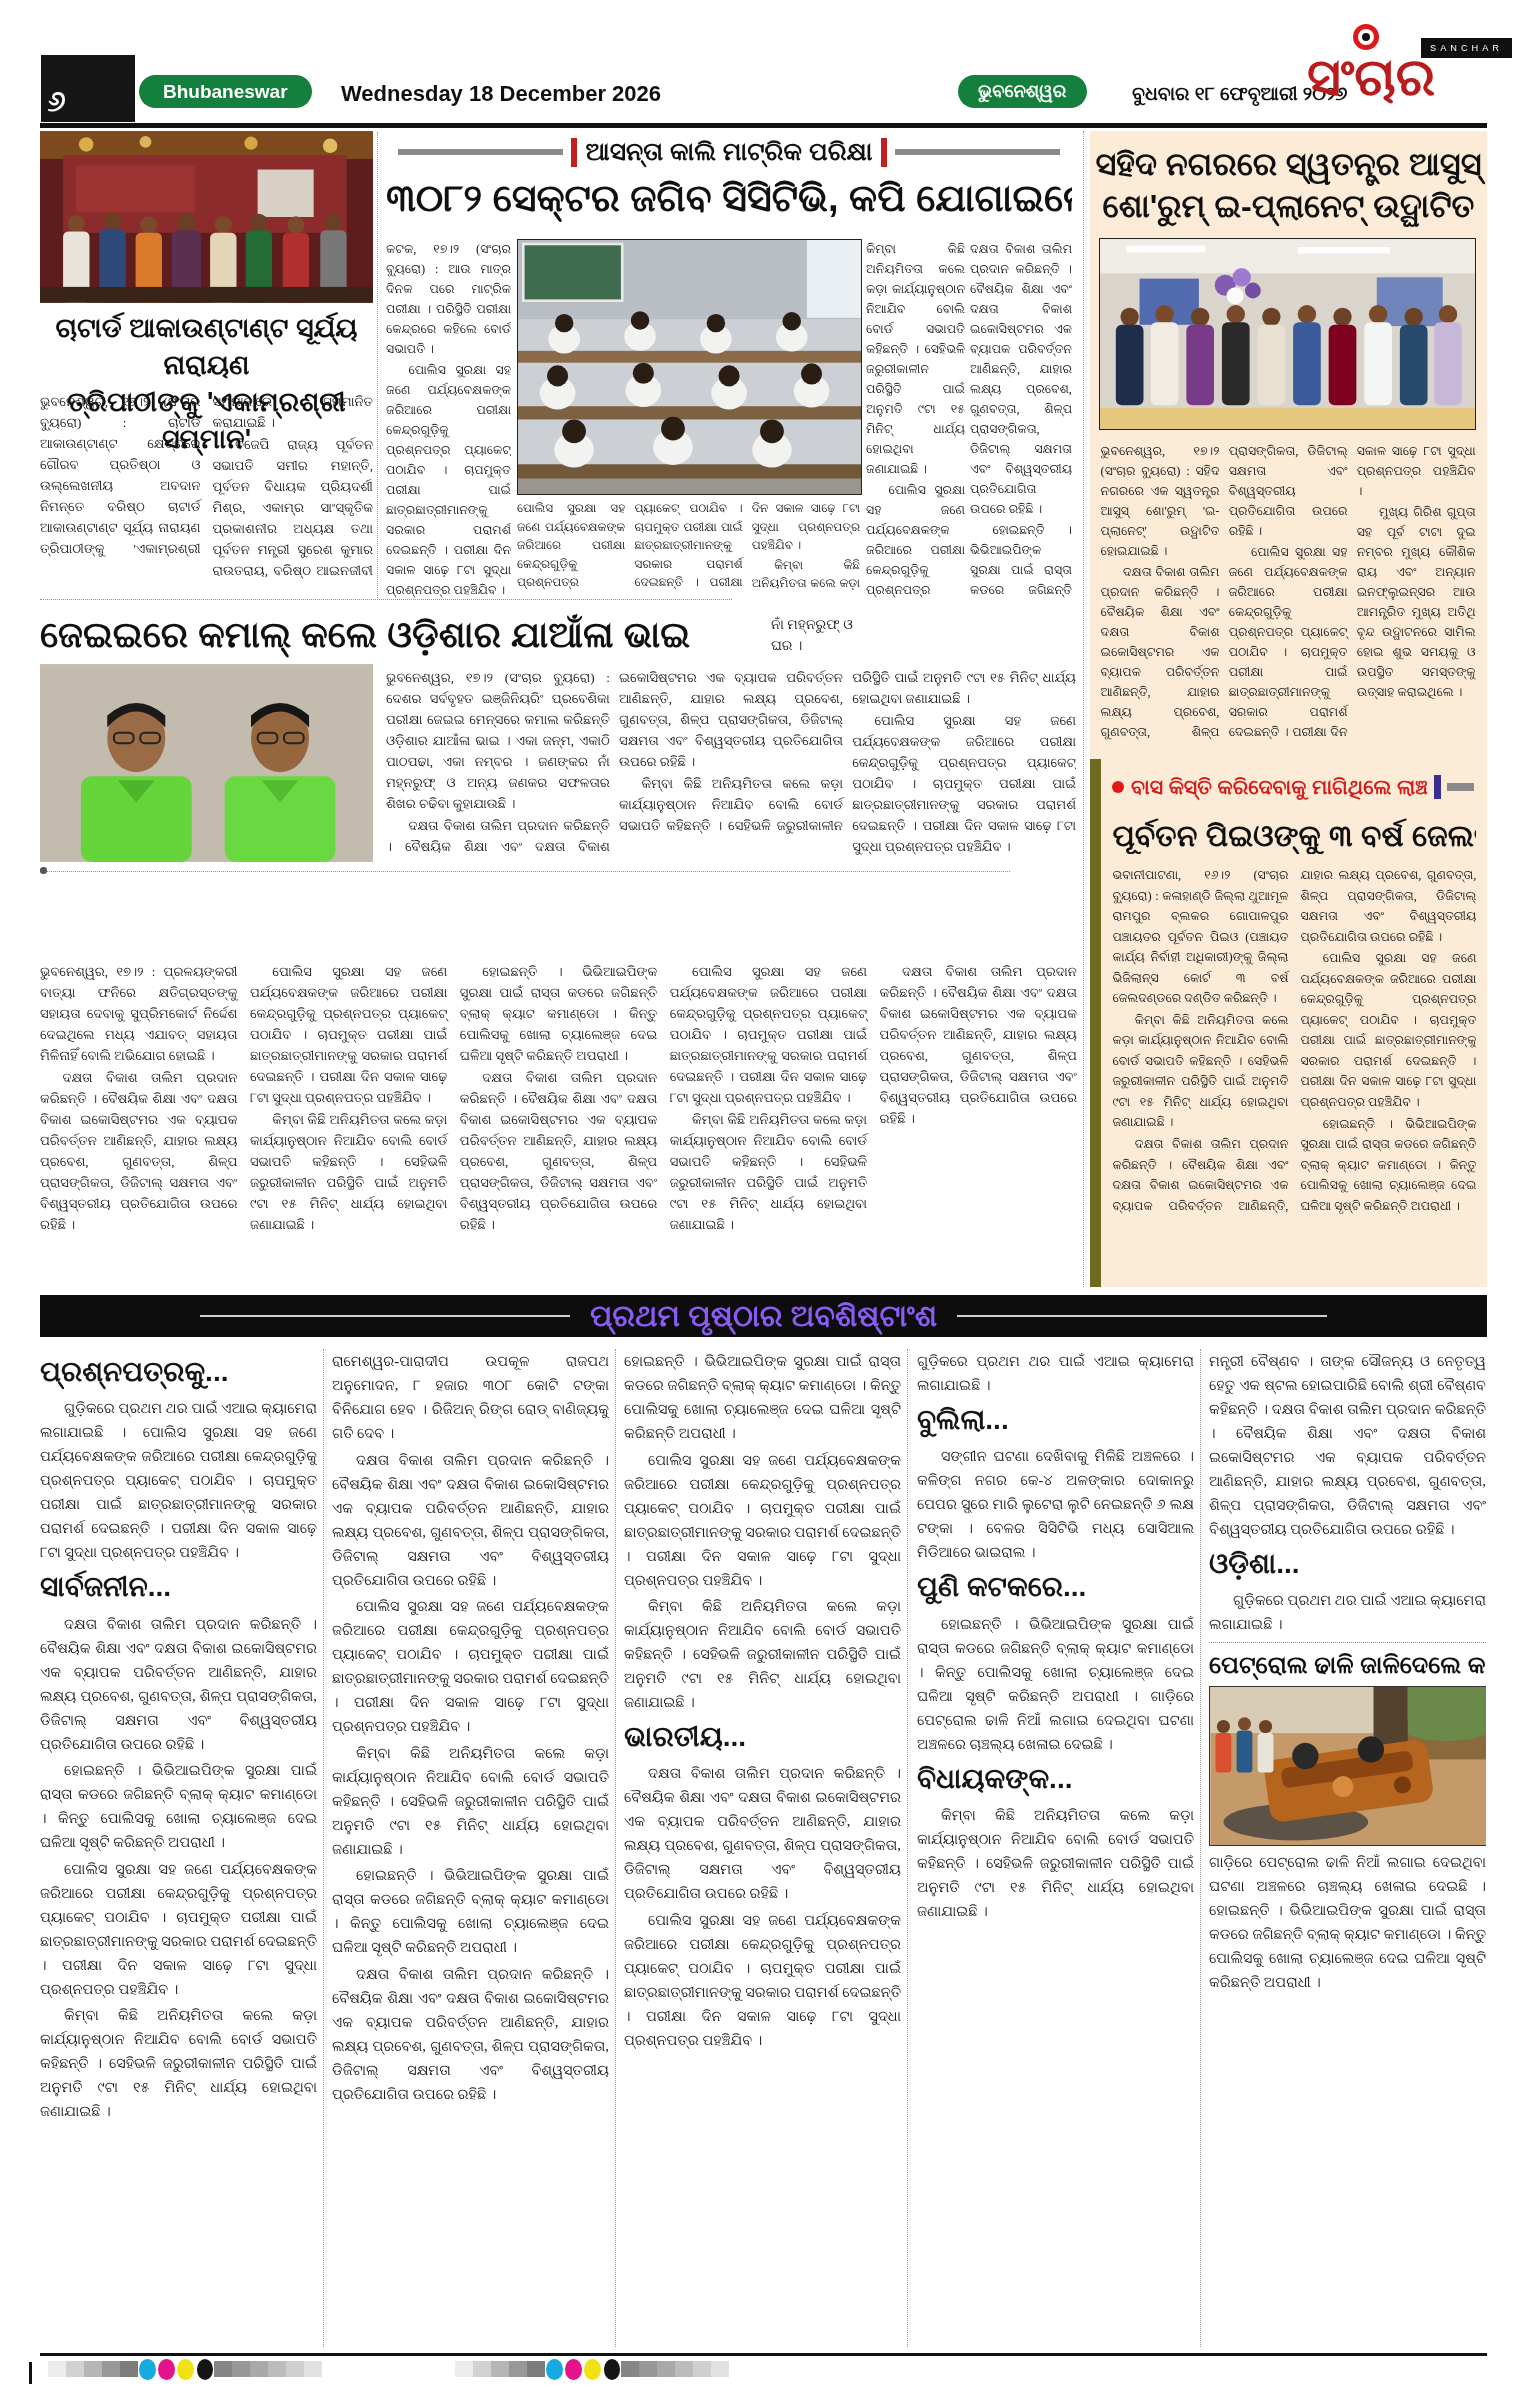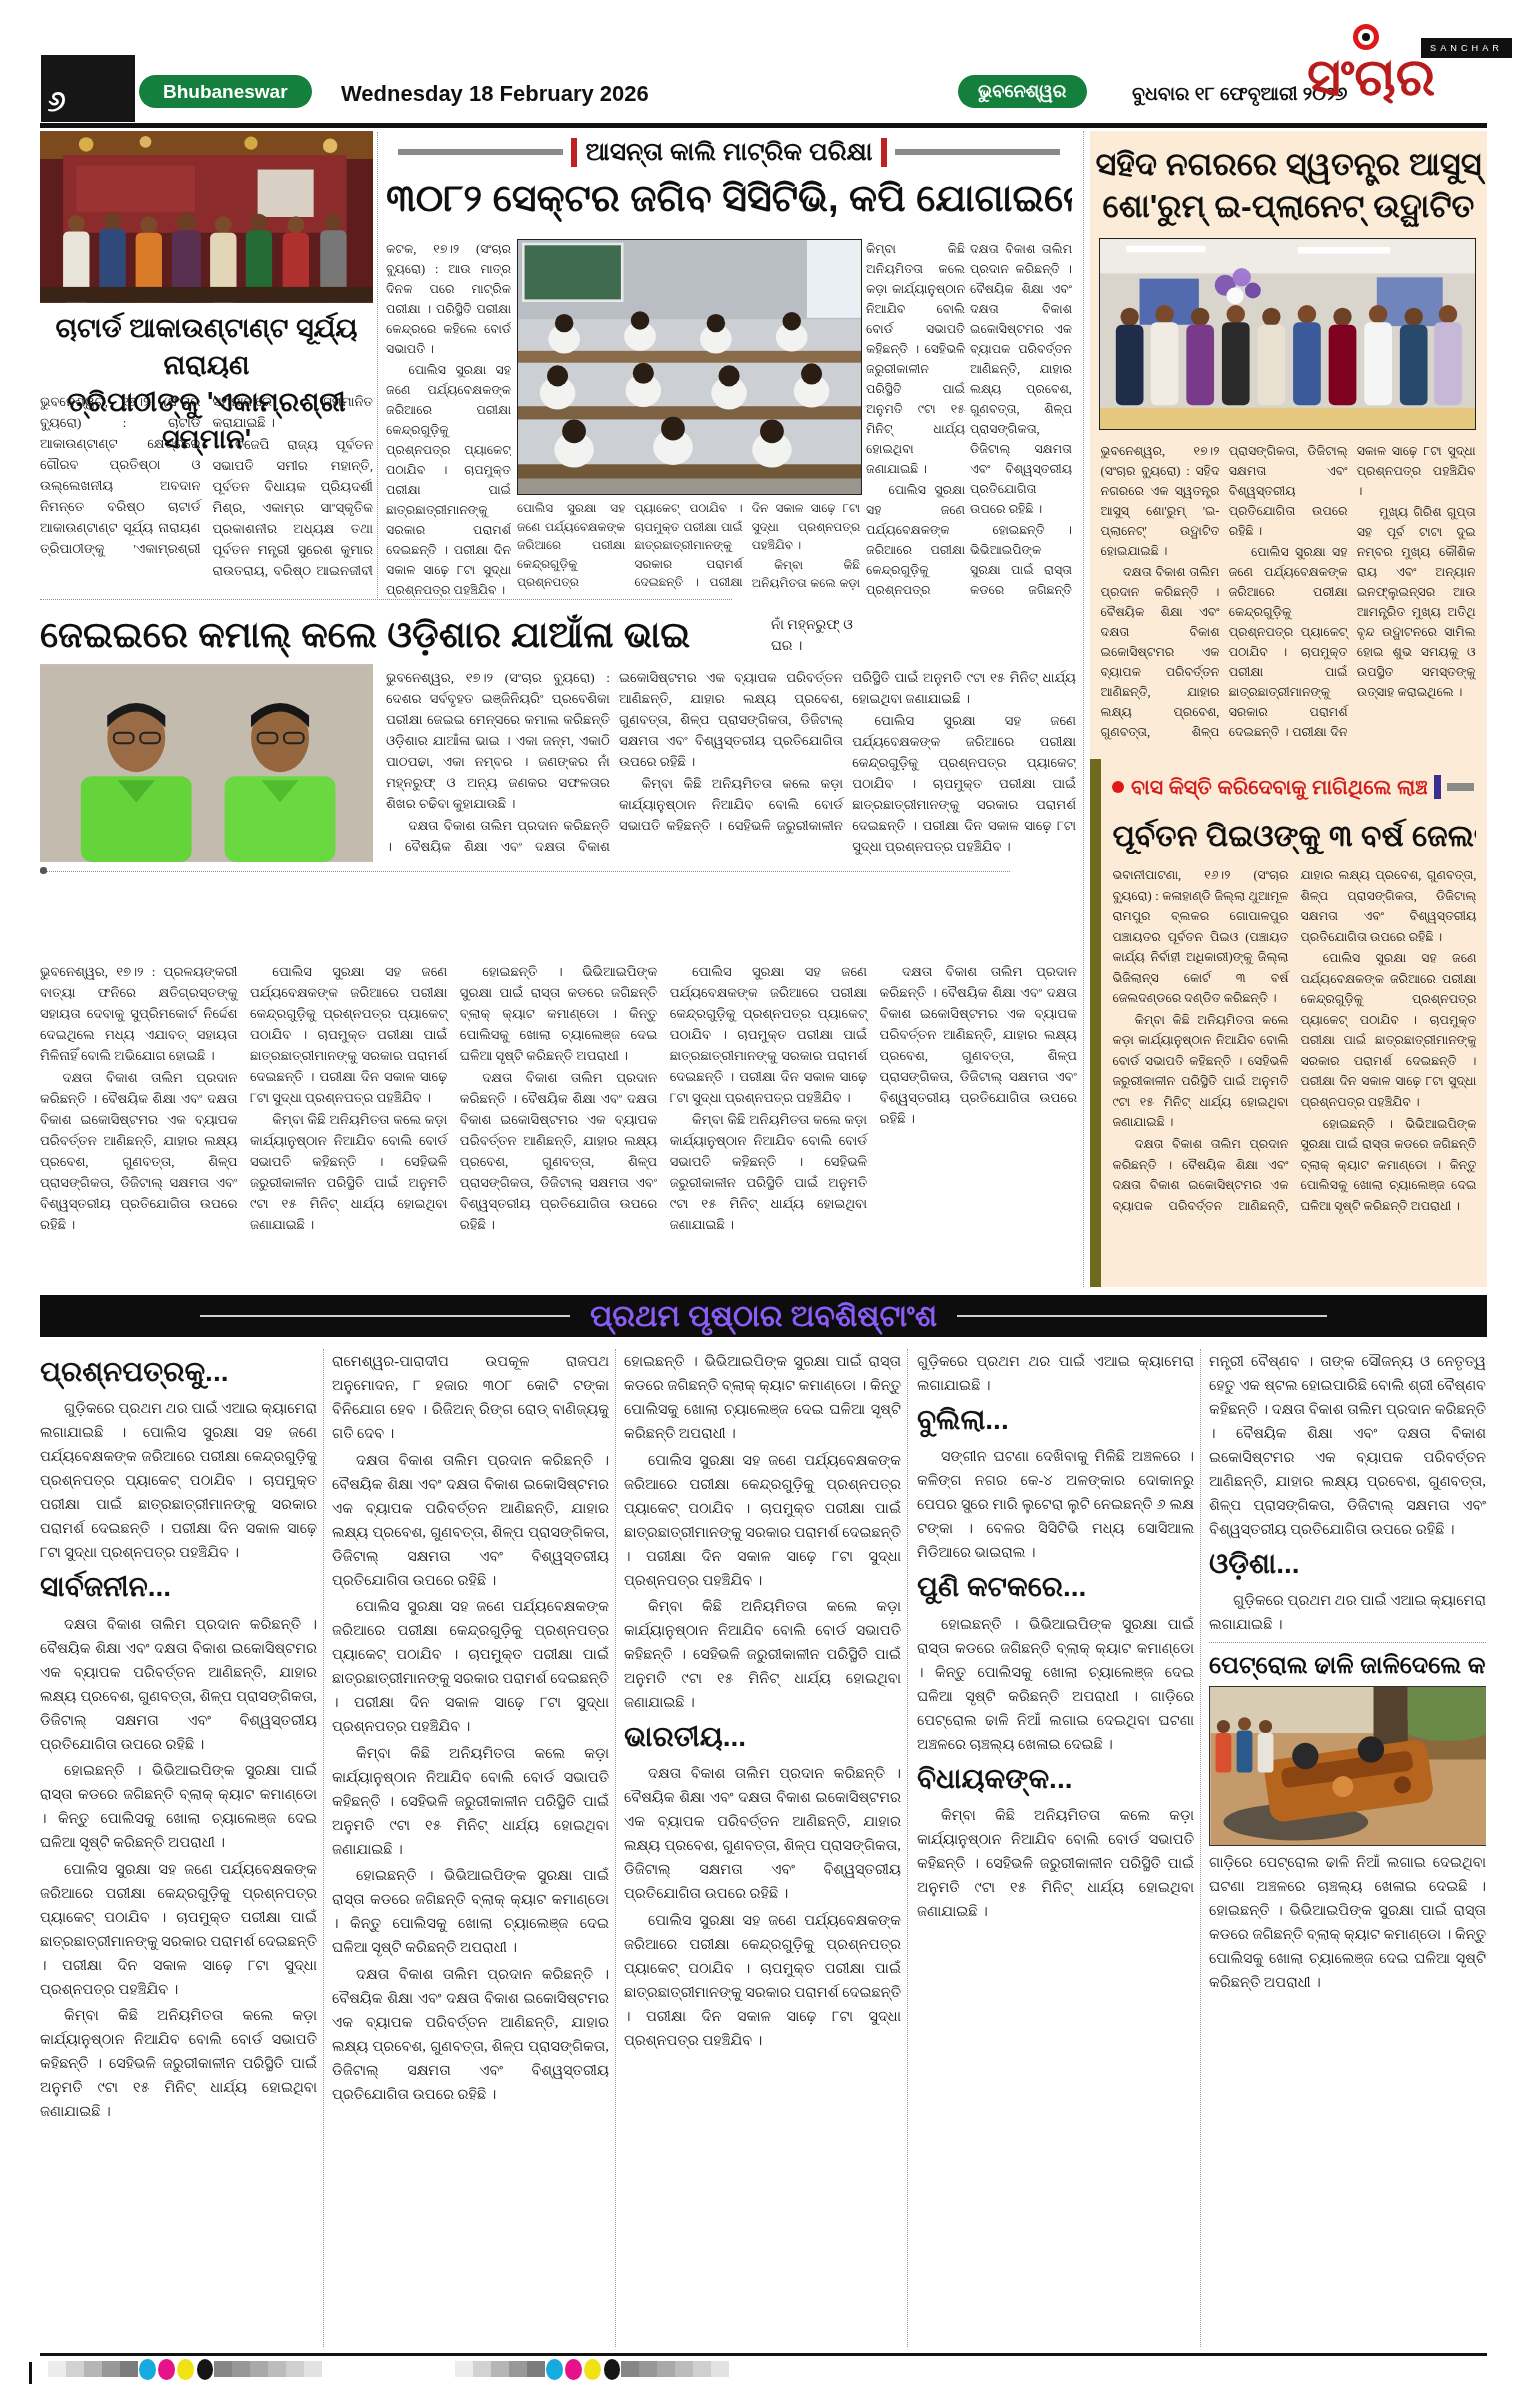--- a/index.html
+++ b/index.html
@@ -30,21 +30,21 @@
 <body>
 
 <div class="page">
 
   <div class="abs" style="left:41px;top:55px;width:94px;height:67px;background:#161616;display:flex;align-items:flex-end;">
     <span style="color:#fff;font-size:29px;font-weight:bold;padding:0 0 2.6px 6.6px;font-family:'Liberation Sans',sans-serif;">୬</span>
   </div>
   <div class="abs pill" style="left:139px;top:75px;height:33px;padding:0 24px;font-size:19px;">
     <span>Bhubaneswar</span>
   </div>
-  <div class="abs hl" style="left:341px;top:81px;font-size:22px;">Wednesday 18 February 2026</div>
+  <div class="abs hl" style="left:341px;top:81px;font-size:22px;">Wednesday 18 December 2026</div>
 
   <div class="abs pill" style="left:958px;top:75px;height:33px;padding:0 20px;font-size:18px;">
     <span>ଭୁବନେଶ୍ୱର</span>
   </div>
   <div class="abs hl" style="left:1132px;top:83px;font-size:19px;">ବୁଧବାର ୧୮ ଫେବୃଆରୀ ୨୦୨୬</div>
 
   <div class="abs" style="left:1307px;top:12px;width:211px;height:111px;">
     <span style="position:absolute;left:0;top:18.5px;font-size:52px;line-height:92px;font-weight:900;font-family:'Liberation Sans',sans-serif;color:#b91c1c;">ସଂଚାର</span>
     <span class="abs" style="left:46px;top:12px;width:16px;height:16px;border:5.3px solid #e01818;border-radius:50%;background:#fff;">
       <span class="abs" style="left:4px;top:4px;width:8px;height:8px;border-radius:50%;background:#111;"></span>

